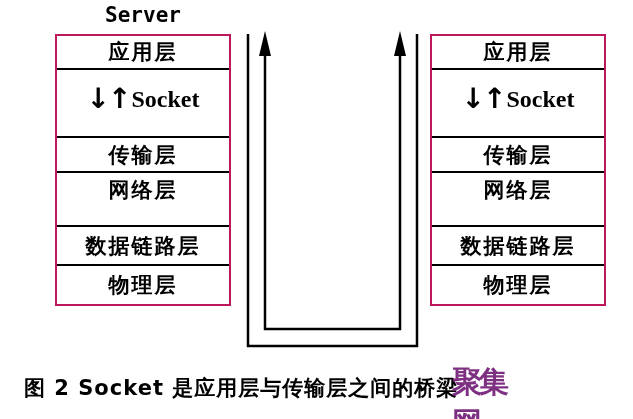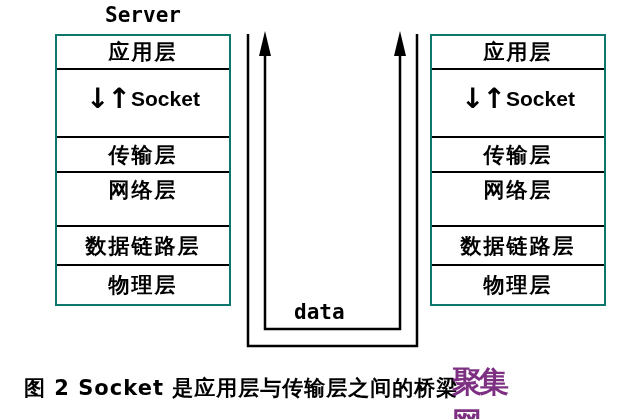--- a/index.html
+++ b/index.html
@@ -10,43 +10,43 @@
   }
   .page { position:absolute; left:0; top:0; width:521px; height:419px; }
 
   .stack-title {
     position:absolute; top:3px; width:176px; text-align:center;
     font-family:"DejaVu Sans Mono","Liberation Mono",monospace;
     font-weight:bold; font-size:21px;
   }
   .stack {
     position:absolute; top:34px; width:176px;
-    border:2px solid #0f766e; background:#fff;
+    border:2px solid #be185d; background:#fff;
     display:flex; flex-direction:column;
   }
   .stack .row {
     display:flex; align-items:center; justify-content:center;
     border-top:2px solid #000;
     font-size:21px; font-weight:bold; letter-spacing:2px;
   }
   .stack .row:first-child { border-top:none; }
   .row.r1 { height:32px; }
   .row.r2 { height:60px; letter-spacing:0; }
   .row.r3 { height:35px;margin-top:8px; }
   .row.r4 { height:35px; }
   .row.r5 { height:39px;margin-top:19px; }
   .row.r6 { height:40px; }
 
   .socket-arrows {
     font-size:28px; font-weight:bold; line-height:1;
     letter-spacing:-2px; margin-right:2px;
   }
   .socket-text {
-    font-family:Liberation Sans, sans-serif;
-    font-weight:bold; font-size:21px;
+    font-family:Liberation Serif, serif;
+    font-weight:bold; font-size:24px;
   }
 
   .arrows-svg { position:absolute; left:0; top:0; }
 
   .data-label {
     position:absolute; left:294px; top:300px; width:80px;
     font-family:"DejaVu Sans Mono","Liberation Mono",monospace;
     font-weight:bold; font-size:21px;
   }
 
@@ -92,19 +92,18 @@
     <div class="row r6">物理层</div>
   </div>
 
   <svg class="arrows-svg" width="633" height="419" viewBox="0 0 633 419">
     <path d="M248 34 L248 346 L417 346 L417 34" fill="none" stroke="#000" stroke-width="2.5"></path>
     <path d="M265 52 L265 329 L400 329 L400 52" fill="none" stroke="#000" stroke-width="2.5"></path>
     <polygon points="265,31 259,56 271,56" fill="#000"></polygon>
     <polygon points="400,31 394,56 406,56" fill="#000"></polygon>
   </svg>
 
-  <div class="data-label">data</div>
 
   <div class="caption">图 2  Socket 是应用层与传输层之间的桥梁</div>
 
   <div class="watermark">聚集网</div>
 
 </div>
 
 </body></html>

